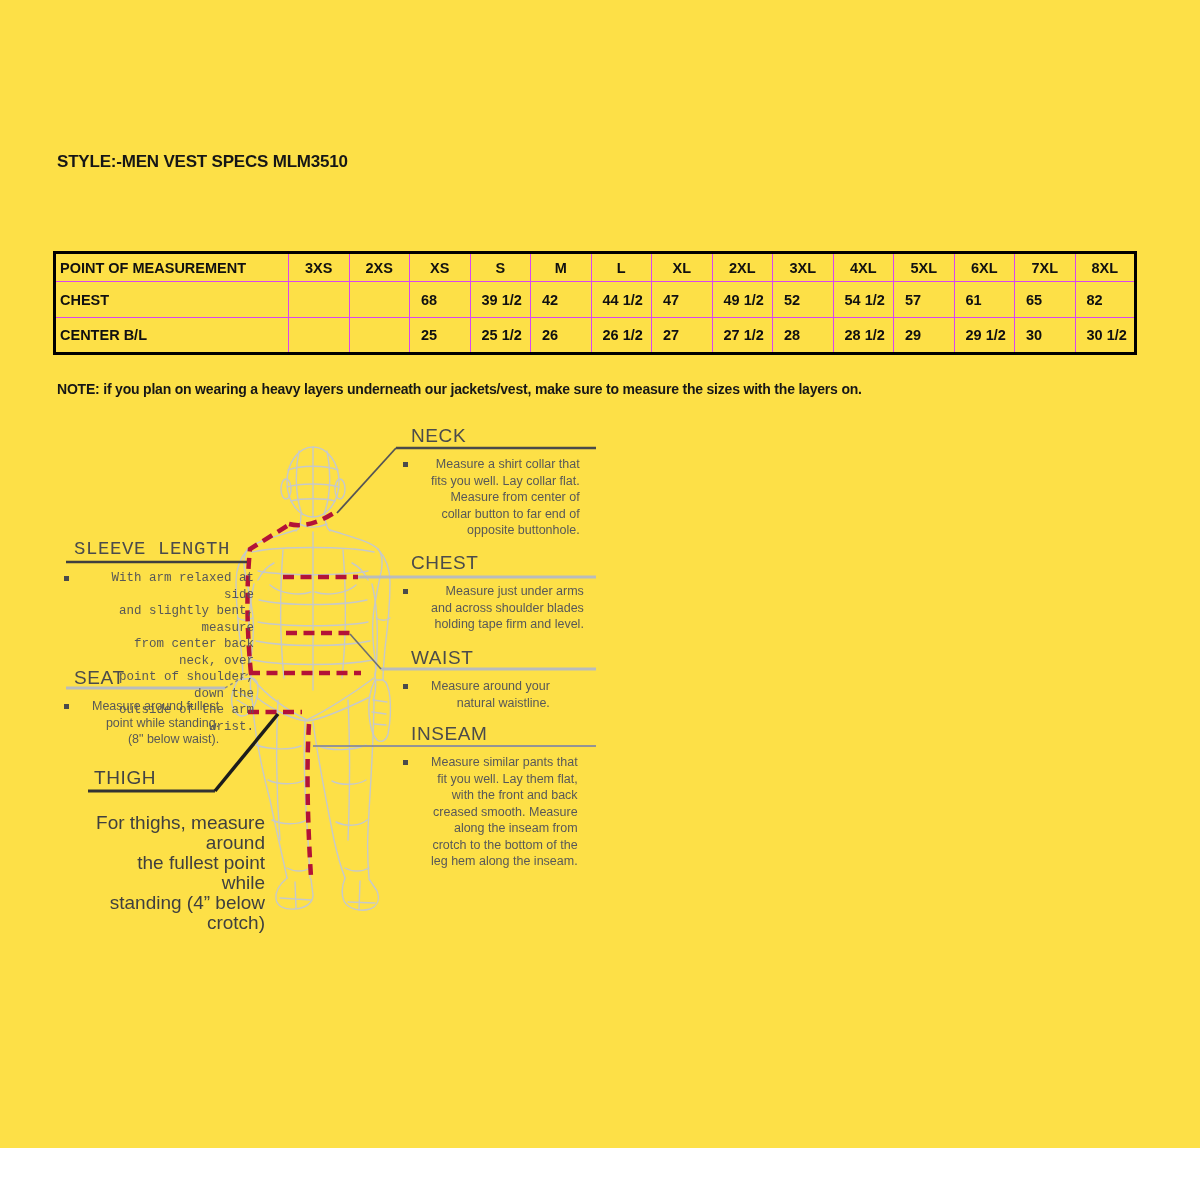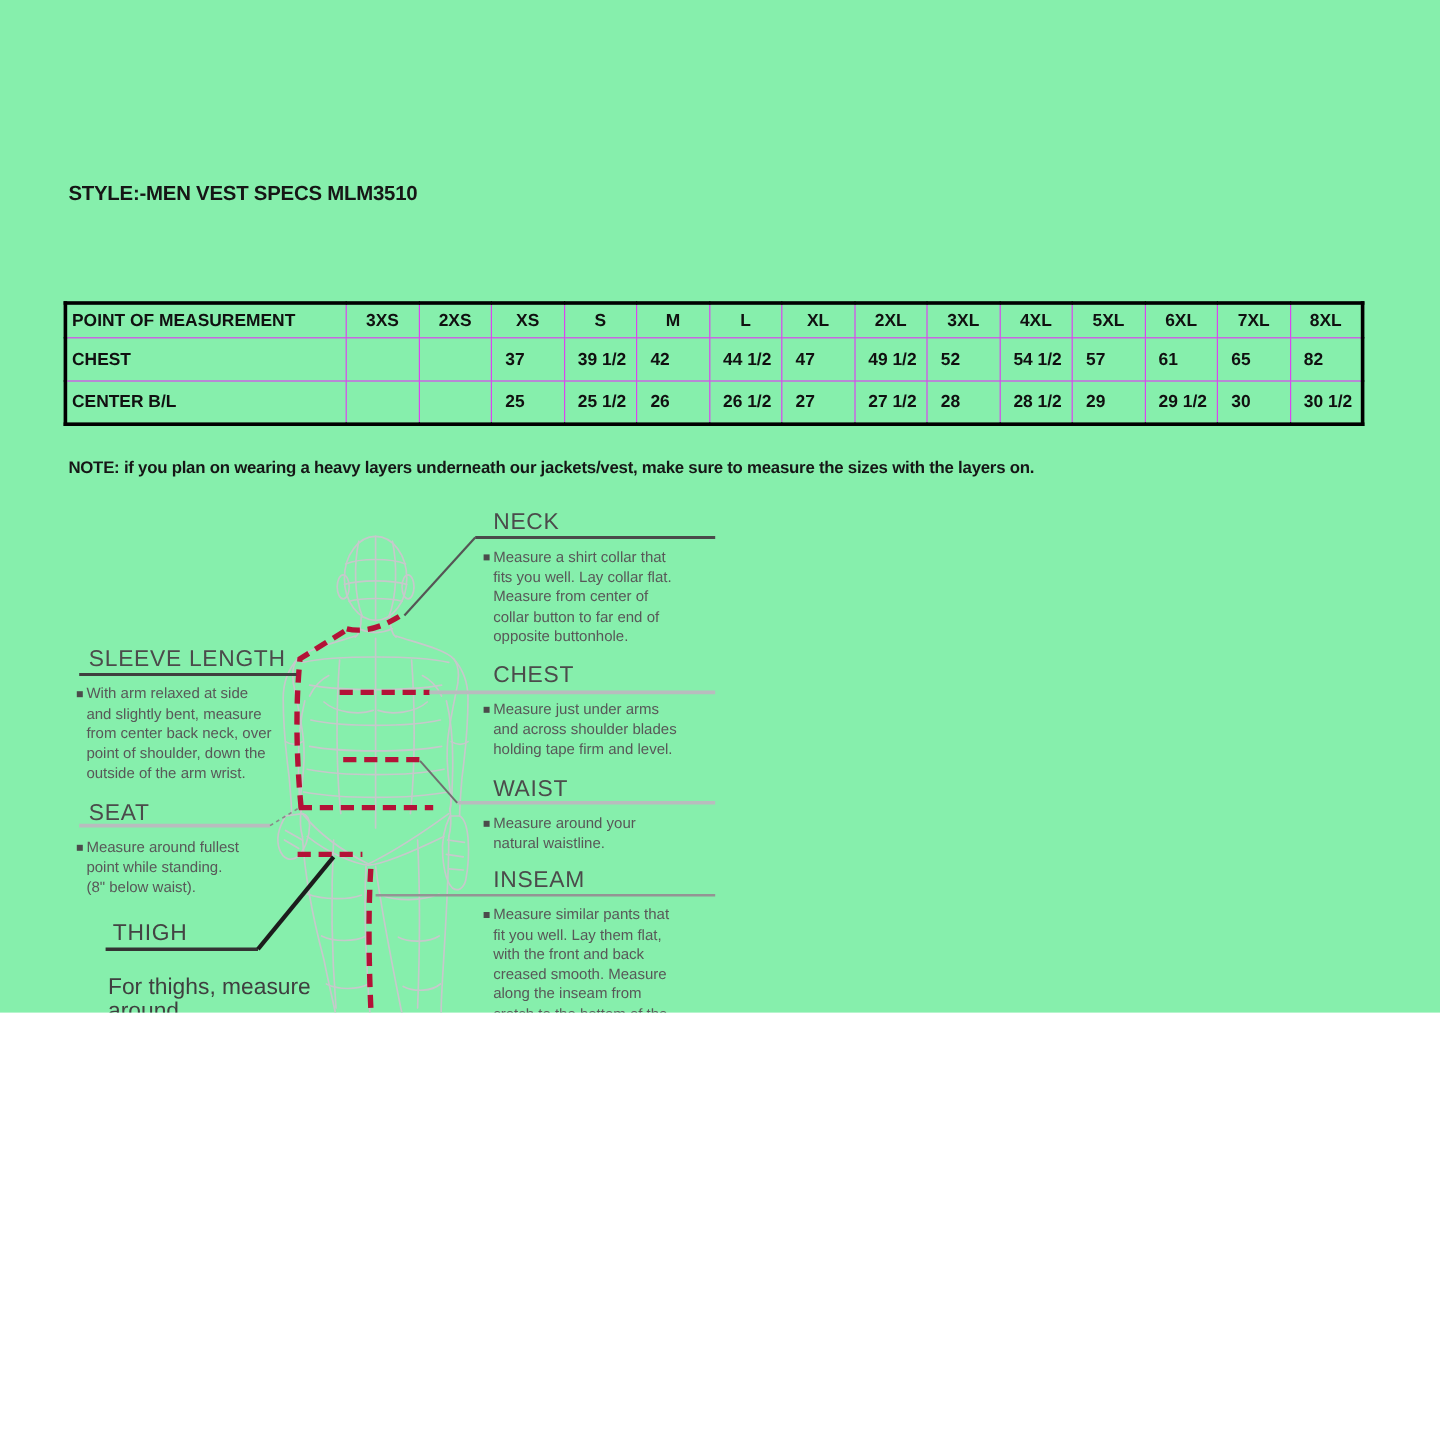--- a/index.html
+++ b/index.html
@@ -1,20 +1,20 @@
 <!DOCTYPE html>
 <html><head>
 <meta charset="utf-8">
 <style>
   * { margin:0; padding:0; box-sizing:border-box; }
   html,body { background:#ffffff; }
   .page {
     position:relative;
-    width:1200px; height:844px;
-    background:#86efac;
+    width:1200px; height:1148px;
+    background:#fde047;
     font-family:"Liberation Sans", sans-serif;
     overflow:hidden;
   }
   
   .doc-title {
     position:absolute; left:57px; top:152px;
     font-size:17px; font-weight:bold; color:#161616; letter-spacing:-0.2px;
   }
   .doc-note {
     position:absolute; left:57px; top:381px;
@@ -34,32 +34,32 @@
   .size-table tbody th { height:36px; text-align:left; padding-left:4px; }
   .size-table tbody td { height:36px; text-align:left; padding-left:11px; }
   
   .diagram-svg { position:absolute; left:0; top:0; width:1200px; height:1200px; }
   
   .sec { position:absolute; }
   .sec .head {
     font-size:19px; color:#4b4b4b; letter-spacing:0.6px; line-height:23px;
   }
   .sec .body {
-    display:flex; gap:3px; margin-top:9px;
-    font-size:12.5px; line-height:16.5px; color:#585858;
+    display:flex; gap:23px; margin-top:9px;
+    font-size:12.5px; line-height:16.5px; color:#585858;text-align:right;
   }
   .sec .body .body-text { white-space:pre-line; }
   .bullet { width:5px; height:5px; background:#4b4b4b; margin-top:6px; flex:none; }
   .pad8 { padding-left:8px; }
   .pad10 { padding-left:10px; }
   .sec-neck   { left:403px; top:424px; width:195px; }
   .sec-chest  { left:403px; top:551px; width:195px; }
   .sec-waist  { left:403px; top:646px; width:195px; }
   .sec-inseam { left:403px; top:722px; width:200px; }
-  .sec-sleeve { left:64px;  top:538px; width:190px; }
+  .sec-sleeve { left:64px;  top:538px; width:190px;font-family:Liberation Mono, monospace; }
   .sec-seat   { left:64px;  top:666px; width:190px; }
   .sec-thigh  { left:90px;  top:766px; width:175px; }
   .sec-thigh .head { padding-left:4px; color:#434343; }
   .sec-thigh .body { margin-top:24px; font-size:19px; line-height:20px; color:#3f3f3f; }
 </style>
 </head>
 <body>
 
 <div class="page">
 
@@ -100,21 +100,21 @@
         <th>6XL</th>
         <th>7XL</th>
         <th>8XL</th>
       </tr>
     </thead>
     <tbody>
       <tr>
         <th>CHEST</th>
         <td></td>
         <td></td>
-        <td>37</td>
+        <td>68</td>
         <td>39 1/2</td>
         <td>42</td>
         <td>44 1/2</td>
         <td>47</td>
         <td>49 1/2</td>
         <td>52</td>
         <td>54 1/2</td>
         <td>57</td>
         <td>61</td>
         <td>65</td>

